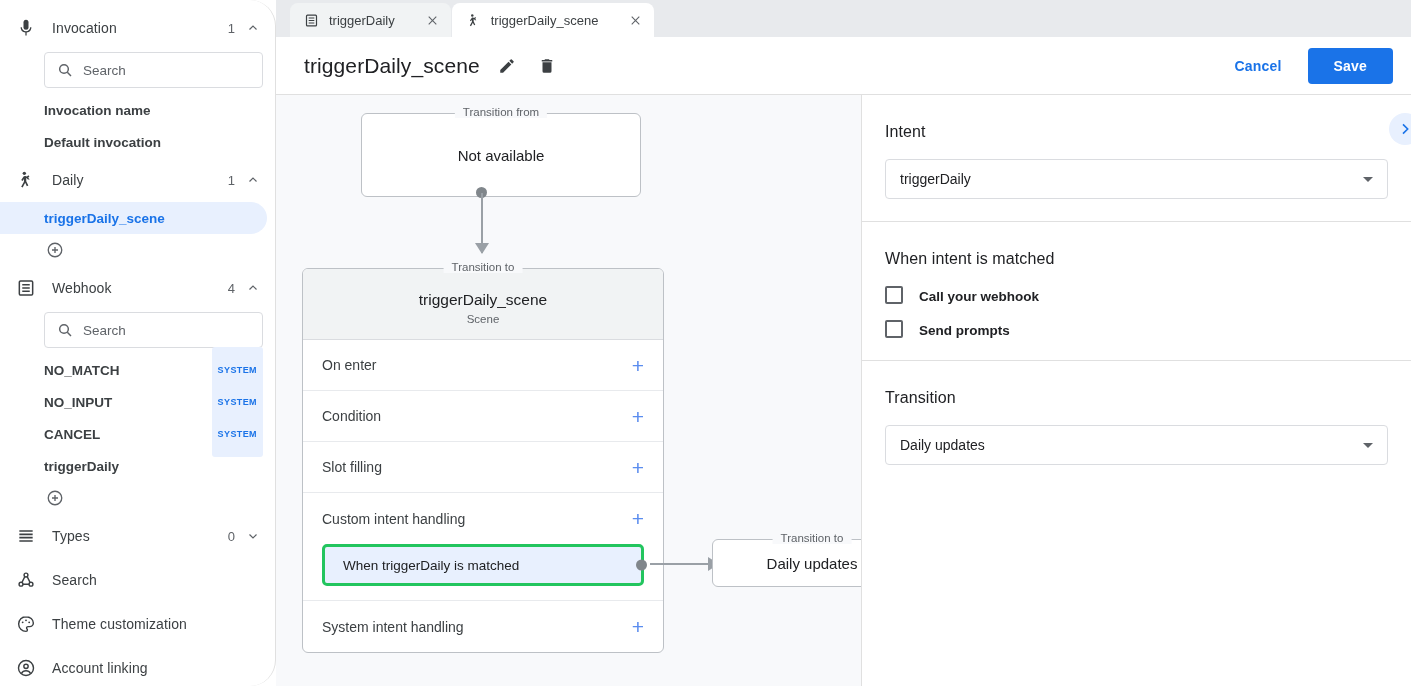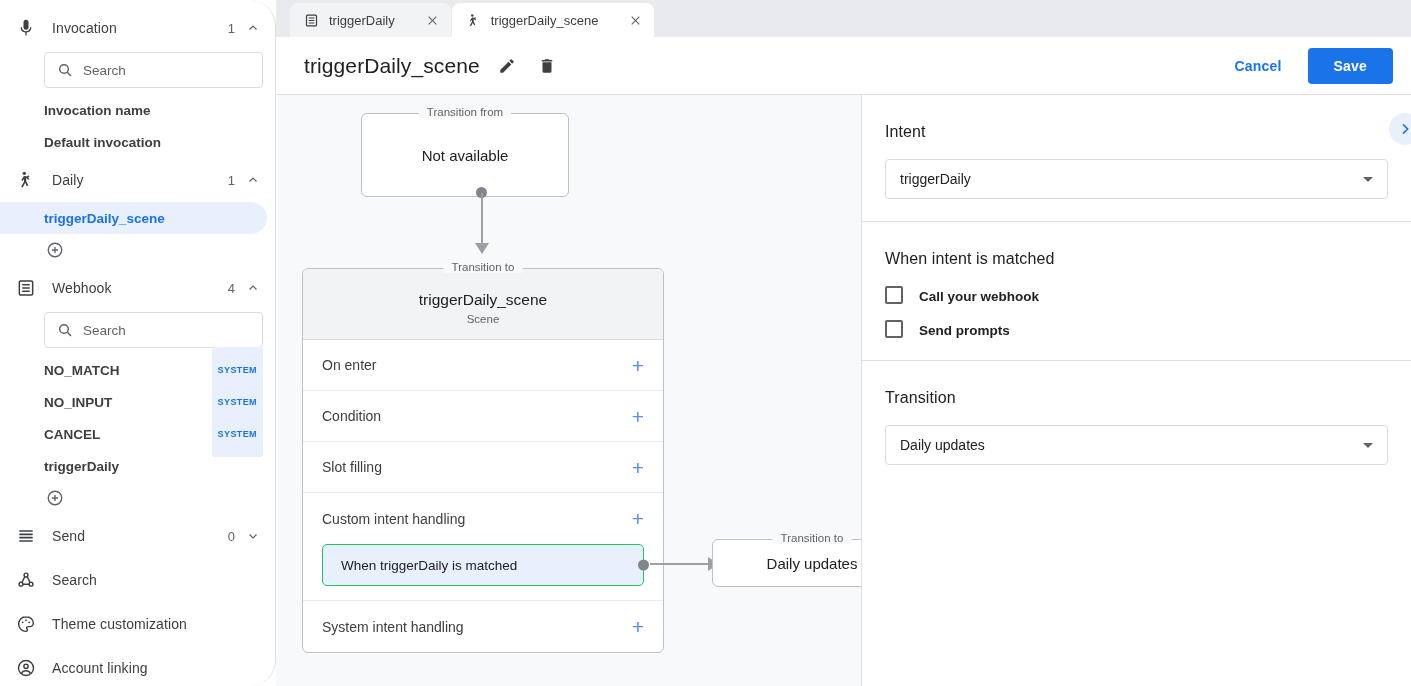--- a/index.html
+++ b/index.html
@@ -120,21 +120,21 @@
     position: absolute;
     border: 1px solid #bdc1c6; border-radius: 6px; background: #fff;
   }
   .fieldset > legend {
     position: absolute; top: -8px; left: 50%; transform: translateX(-50%);
     background: #f8f9fb; padding: 0 8px;
     font-size: 11.5px; color: #5f6368; white-space: nowrap;
   }
 
   
-  #node-from { left: 85px; top: 18px; width: 208px; height: 84px; }
+  #node-from { left: 85px; top: 18px; width: 280px; height: 84px; }
   #node-from .nf-text {
     position: absolute; inset: 0; display: flex; align-items: center; justify-content: center;
     font-size: 15px; color: #202124;
   }
 
   
   .conn-v { position: absolute; left: 205px; top: 98px; width: 2px; height: 60px; background: #9aa0a6; }
   .conn-dot {
     position: absolute; left: 200px; top: 92px; width: 11px; height: 11px;
     border-radius: 50%; background: #80868b;
@@ -166,21 +166,21 @@
     padding: 0 19px; height: 51px;
     border-bottom: 1px solid #e8eaed;
     font-size: 14px; color: #3c4043;
   }
   .sc-row:last-child { border-bottom: none; }
   .plus-btn { color: #5b8def; font-size: 21px; line-height: 1; cursor: pointer; font-weight: 300; }
   .sc-group { border-bottom: 1px solid #e8eaed; }
   .sc-group .sc-row { border-bottom: none; }
   .chip {
     margin: 0 19px 14px 19px; height: 42px;
-    background: #e8f0fe; border: 1px solid #22c55e; border-radius: 5px;
+    background: #e8f0fe; border: 3px solid #22c55e; border-radius: 5px;
     display: flex; align-items: center; padding: 0 18px;
     font-size: 13.5px; color: #202124; position: relative; cursor: pointer;
   }
   .chip-dot {
     position: absolute; right: -5.5px; top: 50%; transform: translateY(-50%);
     width: 11px; height: 11px; border-radius: 50%; background: #80868b;
   }
   
   .conn-h { position: absolute; left: 374px; top: 468px; width: 60px; height: 2px; background: #9aa0a6; }
   .conn-h-arrow {
@@ -349,21 +349,21 @@
         </svg>
       </span>
     </div>
 
     <div class="nav-section-head">
       <span class="nav-ico">
         <svg width="20" height="20" viewBox="0 0 24 24" fill="none" stroke="currentColor" stroke-width="2">
           <path d="M4 6h16M4 10h16M4 14h16M4 18h16"></path>
         </svg>
       </span>
-      <span class="nav-label">Send</span>
+      <span class="nav-label">Types</span>
       <span class="nav-count">0</span>
       <span class="chev">
         <svg width="12" height="12" viewBox="0 0 24 24" fill="none" stroke="currentColor" stroke-width="2.4">
             <path d="M5 9l7 7 7-7"></path>
           </svg>
       </span>
     </div>
 
     <div class="nav-section-head">
       <span class="nav-ico">

